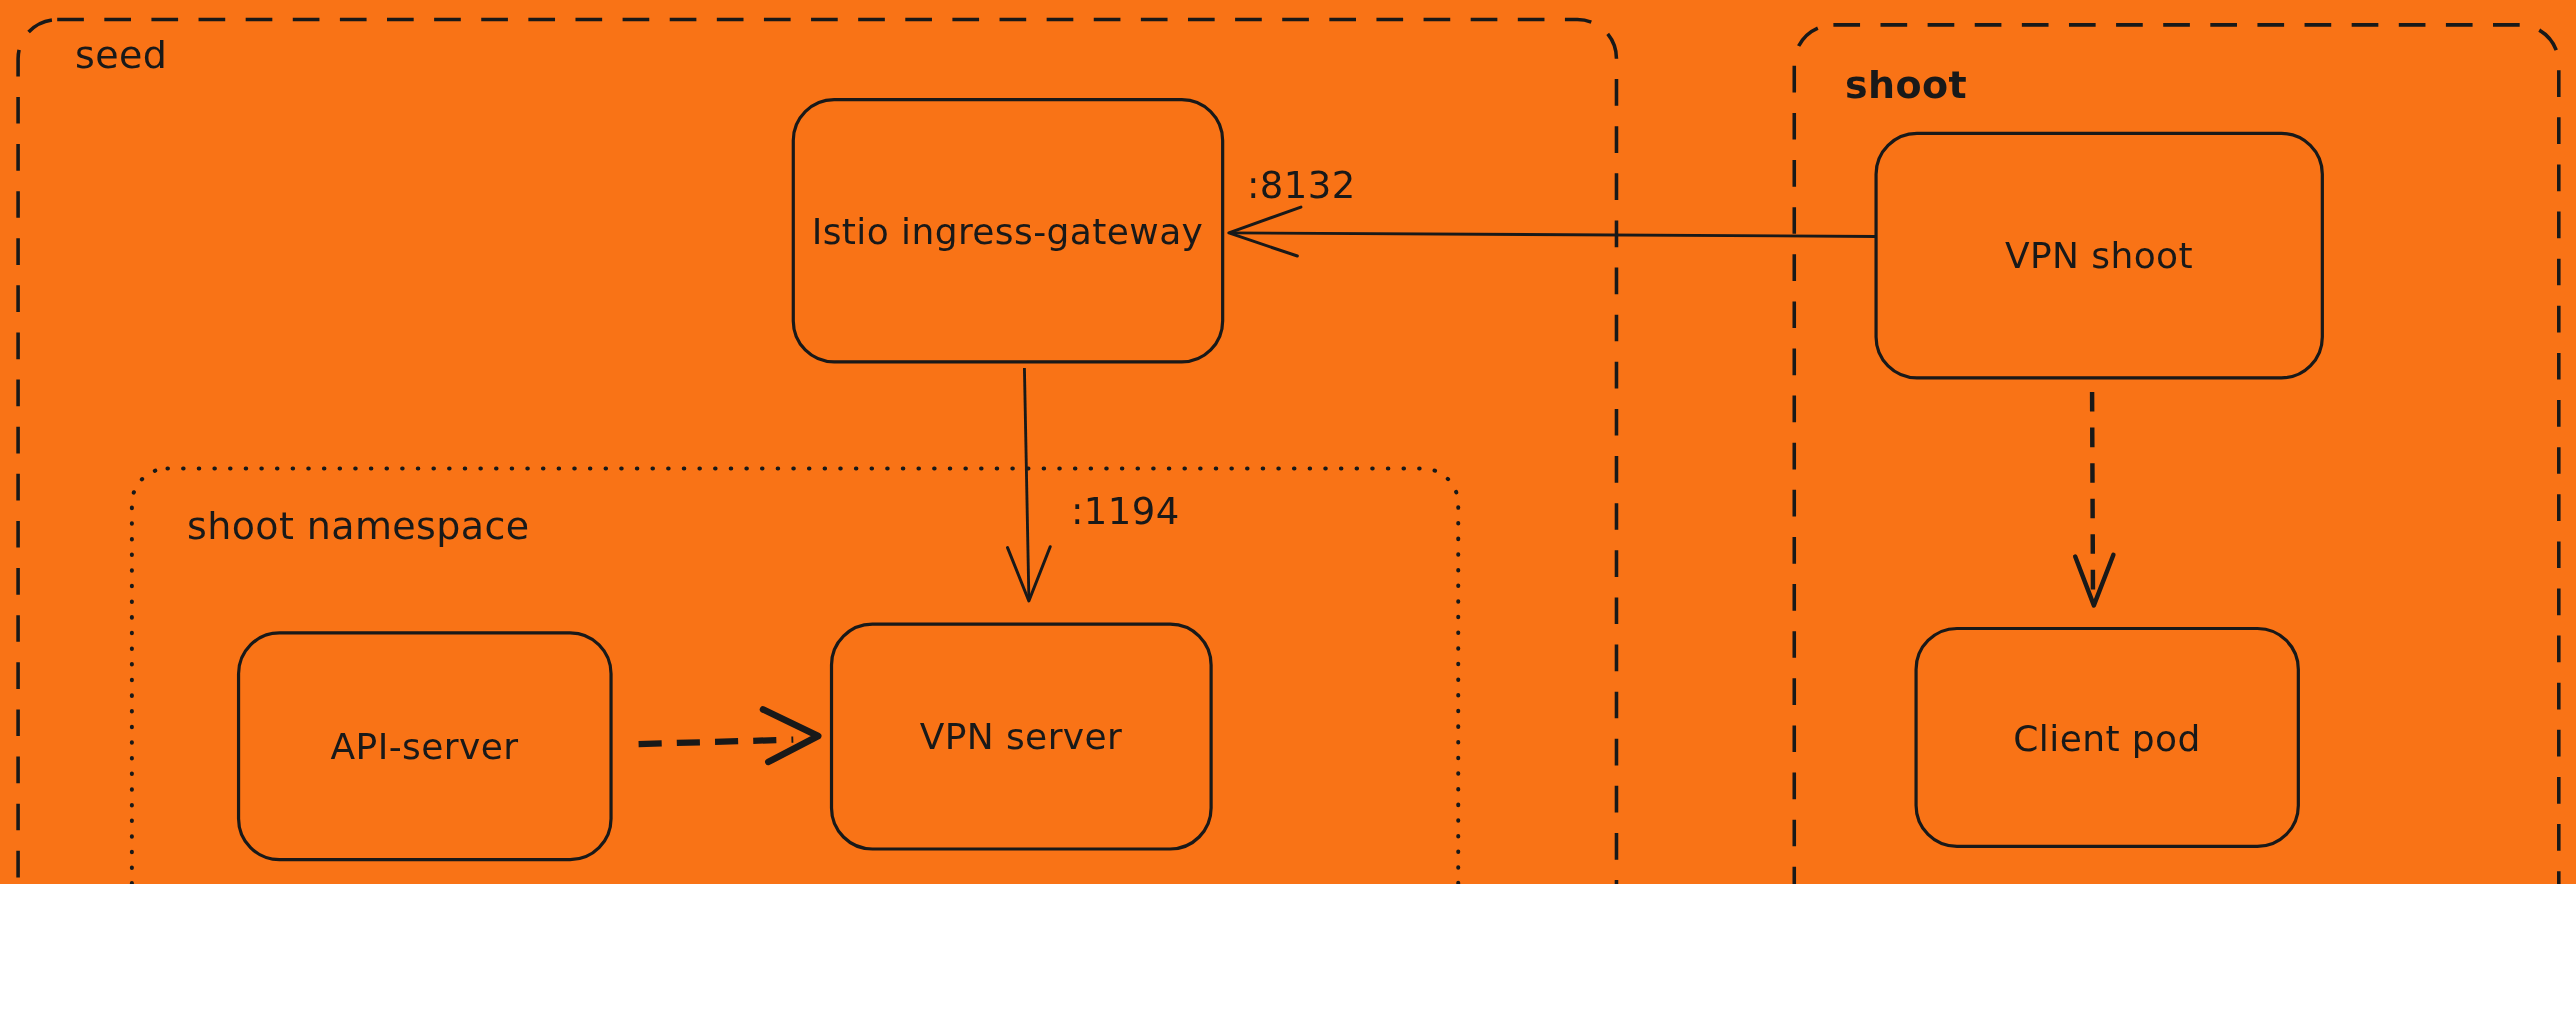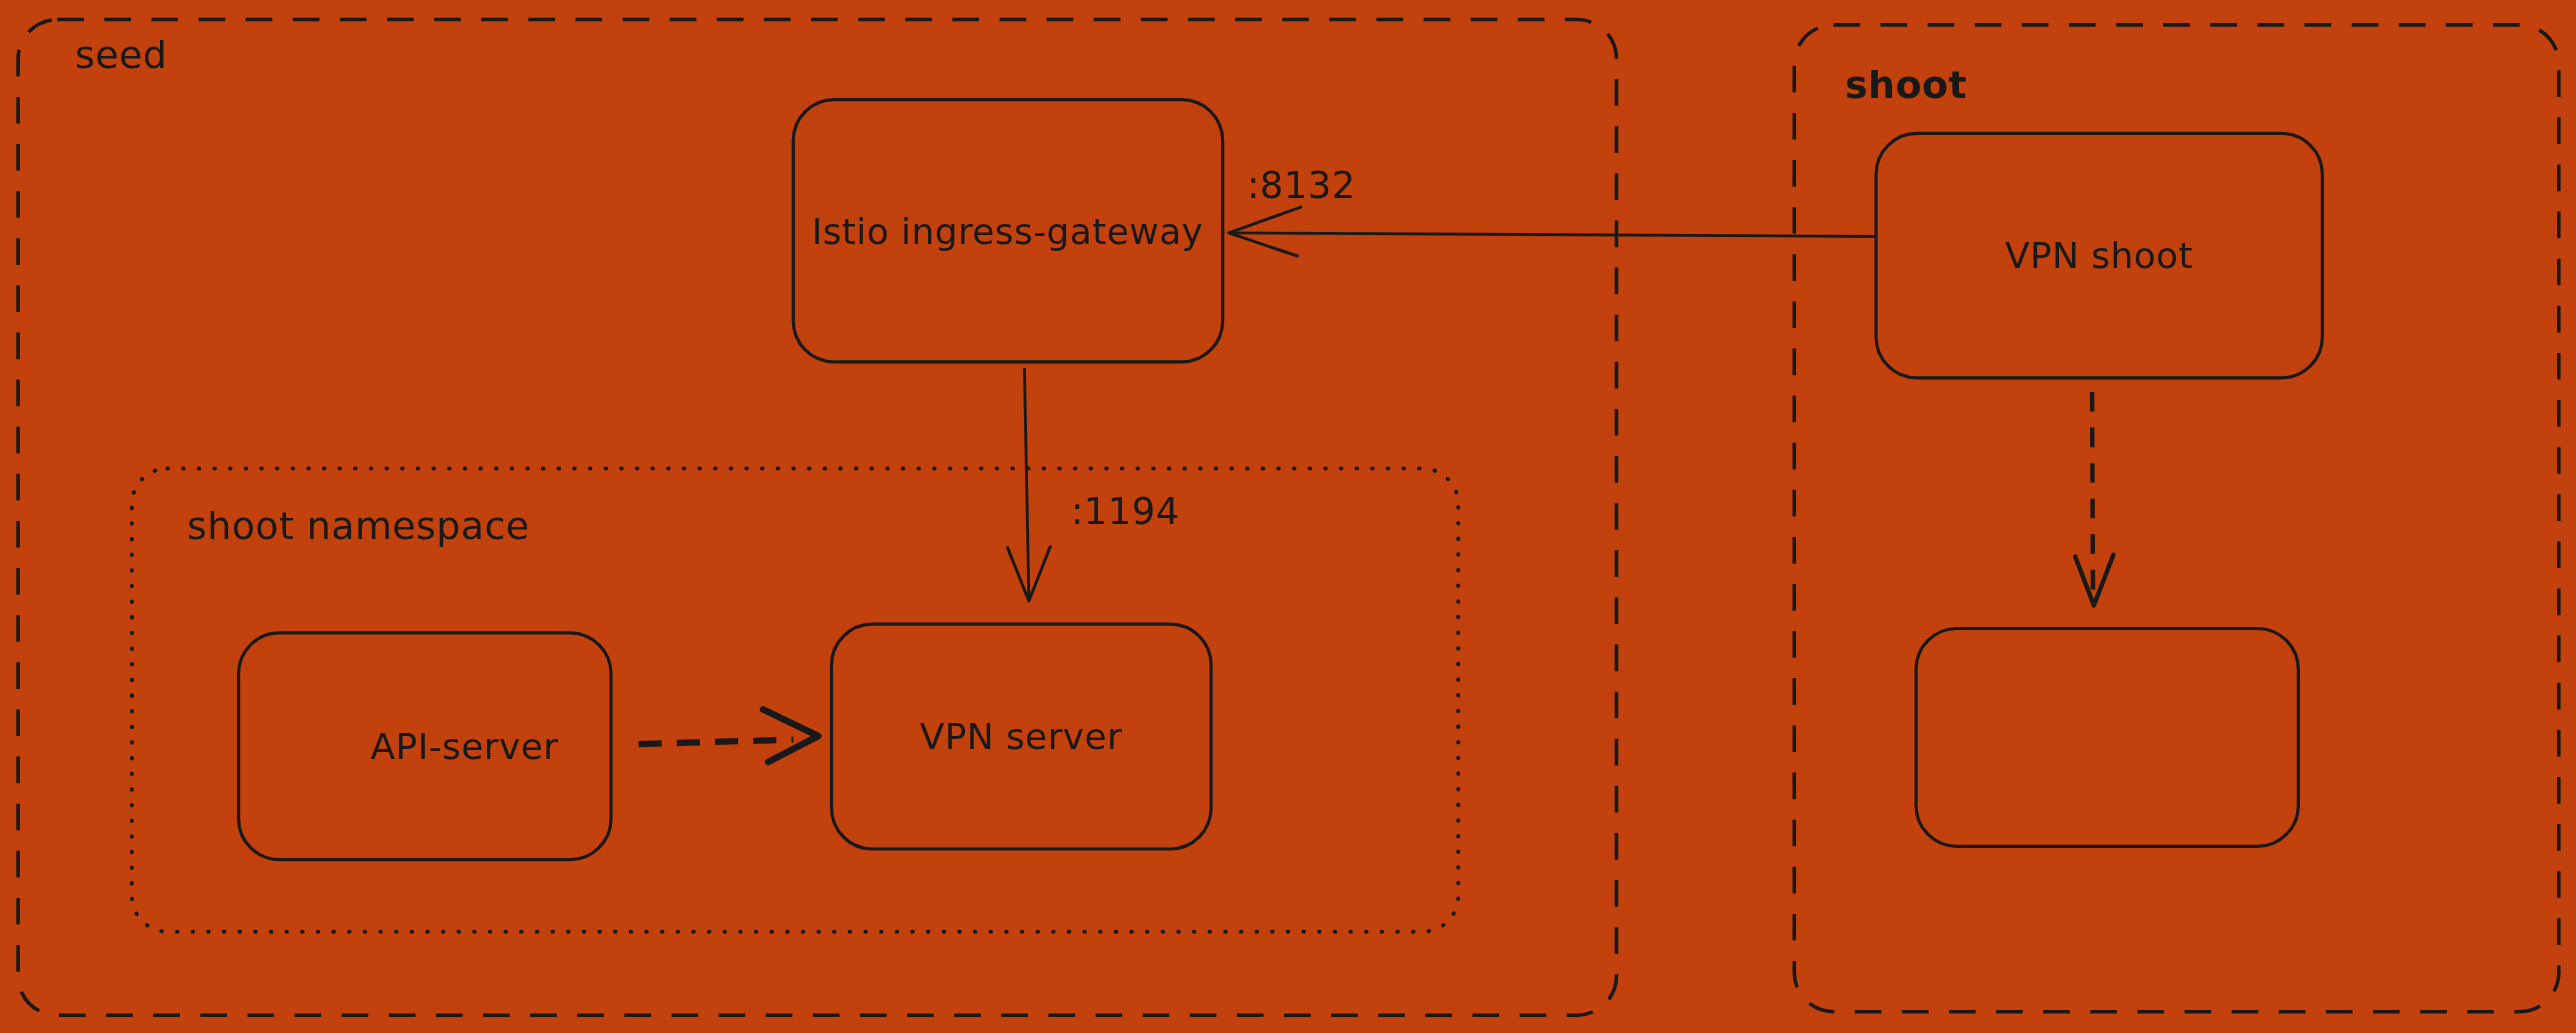--- a/index.html
+++ b/index.html
@@ -1,20 +1,20 @@
 <!DOCTYPE html>
 <html style="font-size:14.2px"><head>
 <meta charset="utf-8">
 <style>
   html, body { margin: 0; padding: 0; background: #ffffff; }
   .stage {
     position: relative;
     width: 2576px;
-    height: 1033px;
-    background: #c2410c;
+    height: 884px;
+    background: #f97316;
     font-family: "DejaVu Sans", sans-serif;
     color: #191919;
     overflow: hidden;
   }
   .stage svg { position: absolute; left: 0; top: 0; }
   .lbl {
     position: absolute;
     white-space: nowrap;
     line-height: 1.15;
     letter-spacing: 0.4px;
@@ -64,25 +64,26 @@
   </svg>
 
   <div class="lbl container-label" style="left:75px; top:34px;">seed</div>
 
   <div class="lbl container-label" style="left:187px; top:505px;text-align:center;">shoot namespace</div>
 
   <div class="lbl container-label" style="left:1845px; top:64px;font-weight:bold;">shoot</div>
 
   <div class="node-label" style="left:793px; top:100px; width:429px; height:262px;">Istio ingress-gateway</div>
 
-  <div class="node-label" style="left:238px; top:633px; width:373px; height:227px;padding-left:40px;">API-server</div>
+  <div class="node-label" style="left:238px; top:633px; width:373px; height:227px;">API-server</div>
 
   <div class="node-label" style="left:831px; top:624px; width:380px; height:225px;">VPN server</div>
 
   <div class="node-label" style="left:1876px; top:133px; width:446px; height:245px;">VPN shoot</div>
 
+  <div class="node-label" style="left:1916px; top:629px; width:382px; height:218px;">Client pod</div>
 
   <div class="lbl port-label" style="left:1247px; top:165px;">:8132</div>
 
   <div class="lbl port-label" style="left:1071px; top:491px;">:1194</div>
 
 </div>
 
 
 </body></html>

